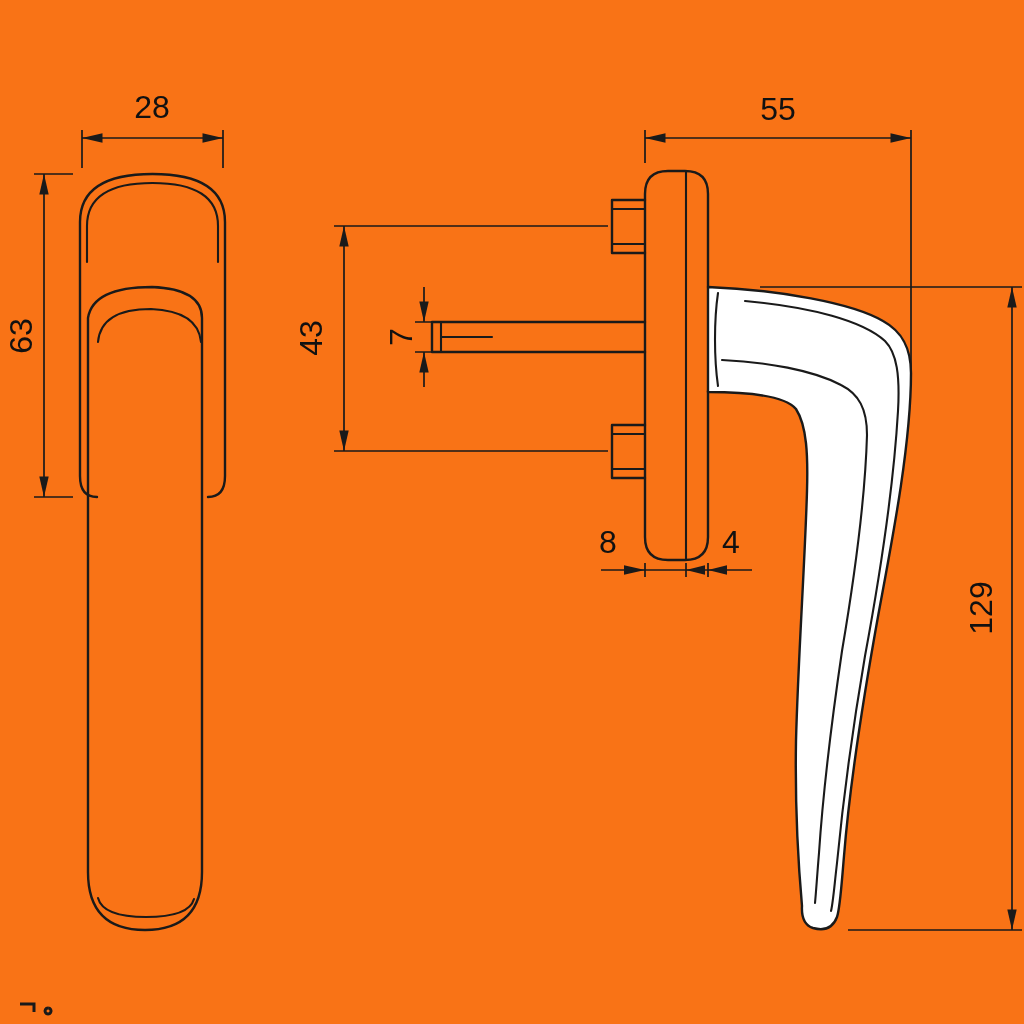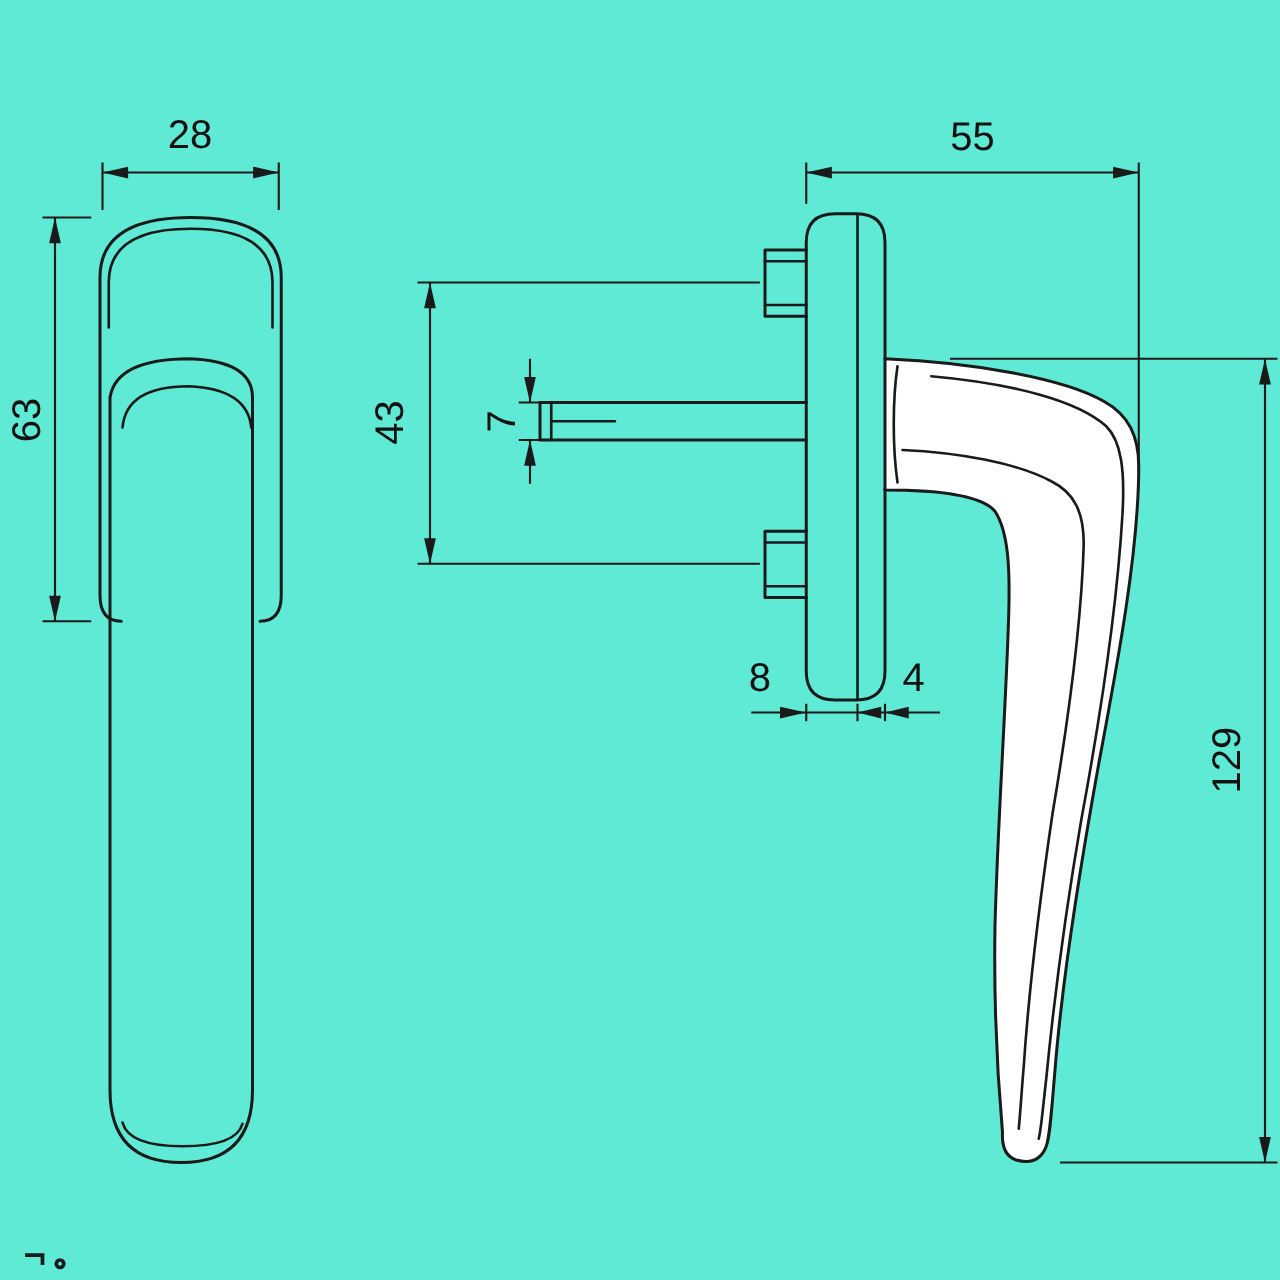--- a/index.html
+++ b/index.html
@@ -7,21 +7,21 @@
     padding: 0;
     background: #ffffff;
     width: 1024px;
     height: 1024px;
     font-family: "Liberation Sans", sans-serif;
   }
   .stage {
     width: 1024px;
     height: 1024px;
     position: relative;
-    background: #5eead4;
+    background: #f97316;
   }
   svg { display: block; }
   .obj  { fill: none; stroke: #1a1a1a; stroke-width: 2.4; stroke-linejoin: round; stroke-linecap: round; }
   .obj-fill { fill: #ffffff; stroke: #1a1a1a; stroke-width: 2.4; stroke-linejoin: round; }
   .thin { fill: none; stroke: #1a1a1a; stroke-width: 2.1; stroke-linejoin: round; stroke-linecap: round; }
   .dim  { fill: none; stroke: #1a1a1a; stroke-width: 1.7; stroke-linecap: butt; }
   .dimtxt { fill: #111111; font-size: 32px; font-family: "Liberation Sans", sans-serif; }
   .arrowhead { fill: #1a1a1a; stroke: none; }
 </style>
 </head>

